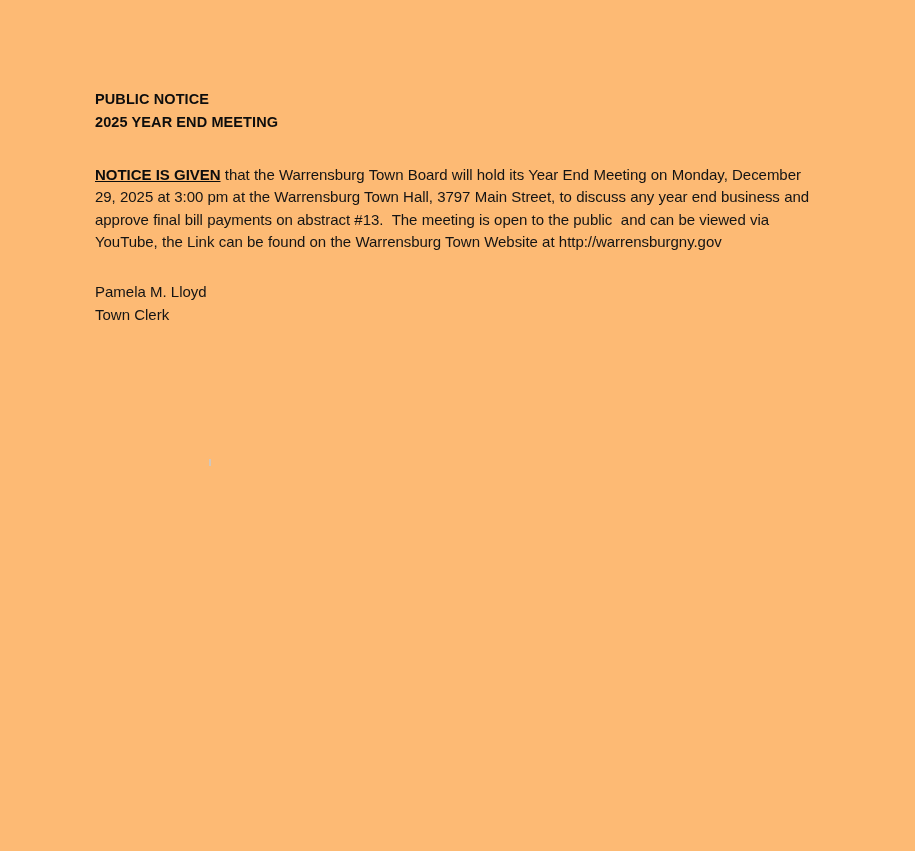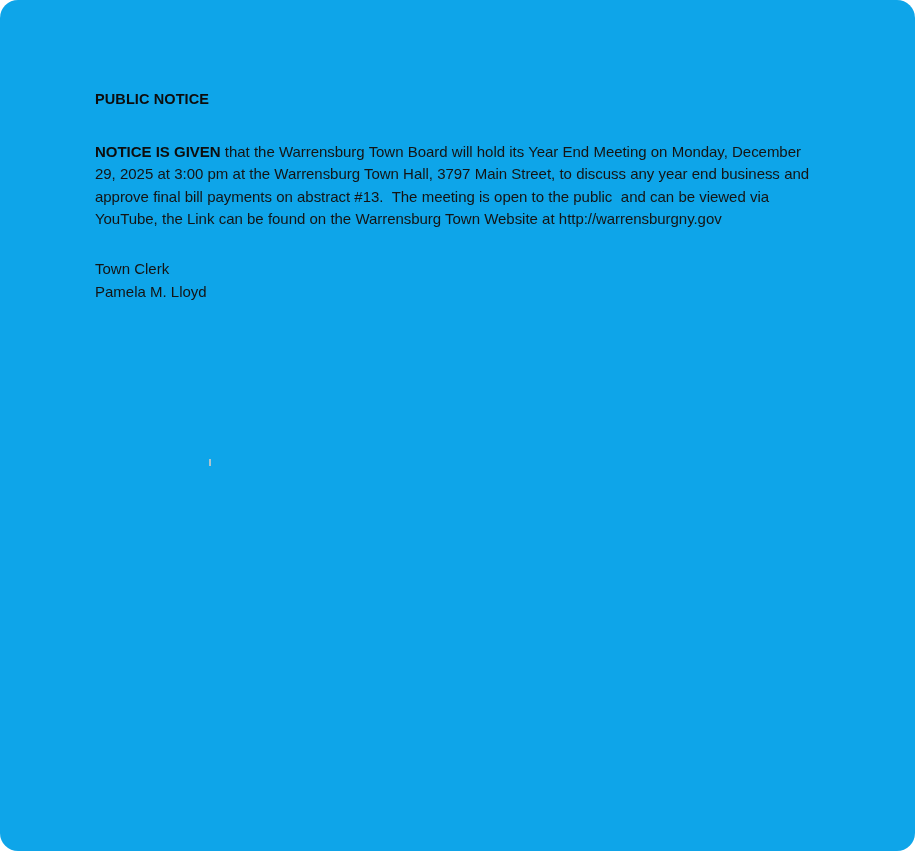--- a/index.html
+++ b/index.html
@@ -17,22 +17,21 @@
     position: relative;
     -webkit-font-smoothing: antialiased;
   }
 
   .page {
     position: absolute;
     left: 0;
     top: 0;
     width: 915px;
     height: 851px;
-    background: #0ea5e9;
-    border-radius: 18px;
+    background: #fdba74;
   }
 
   .doc-body {
     position: absolute;
     left: 95px;
     top: 88px;
     width: 718px;
   }
 
   
@@ -54,20 +53,21 @@
     line-height: 22.4px;
     color: #141414;
     letter-spacing: -0.05px;
     margin: 0 0 26px 0;
     white-space: pre-wrap;
     word-spacing: 0.2px;
   }
   .notice-paragraph .lead-bold {
     font-weight: bold;
     color: #0d0d0d;
+    text-decoration: underline;
   }
   .notice-url {
     text-underline-offset: 2px;
     color: #141414;
   }
 
   
   .signature-block {
     margin: 0;
   }
@@ -91,26 +91,27 @@
 </style>
 </head>
 <body>
 
 <div class="page">
 
   <div class="doc-body">
 
     <div class="heading-block">
       <div class="heading-line">PUBLIC NOTICE</div>
+      <div class="heading-line">2025 YEAR END MEETING</div>
     </div>
 
     <p class="notice-paragraph"><span class="lead-bold">NOTICE IS GIVEN</span><span> that the Warrensburg Town Board will hold its Year End Meeting on Monday, December 29, 2025 at 3:00 pm at the Warrensburg Town Hall, 3797 Main Street, to discuss any year end business and approve final bill payments on abstract #13.  The meeting is open to the public  and can be viewed via YouTube, the Link can be found on the Warrensburg Town Website at </span><span class="notice-url">http://warrensburgny.gov</span></p>
 
     <div class="signature-block">
+      <div class="signature-line">Pamela M. Lloyd</div>
       <div class="signature-line">Town Clerk</div>
-      <div class="signature-line">Pamela M. Lloyd</div>
     </div>
 
   </div>
 
   <div class="scan-speck"></div>
 
 </div>
 
 </body></html>

